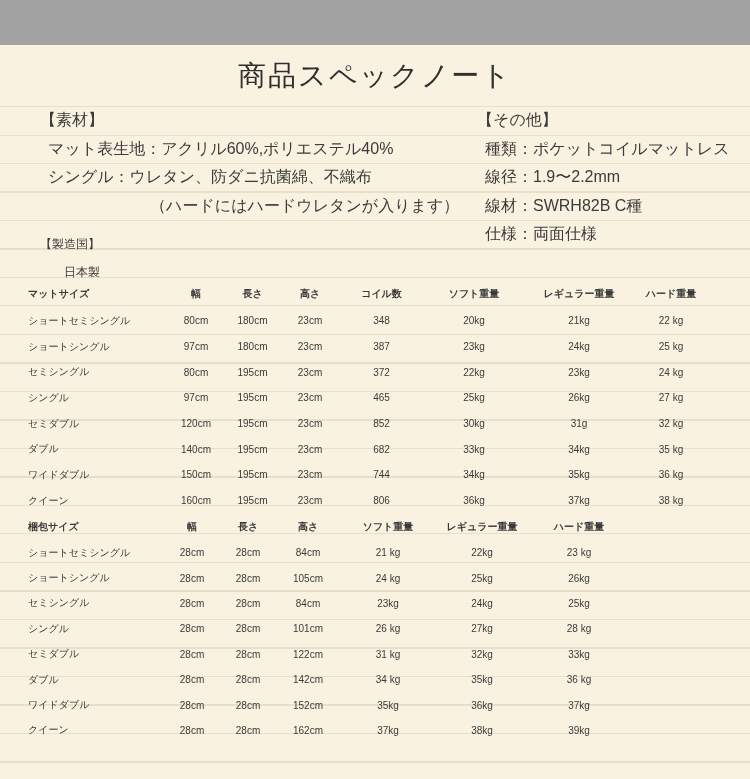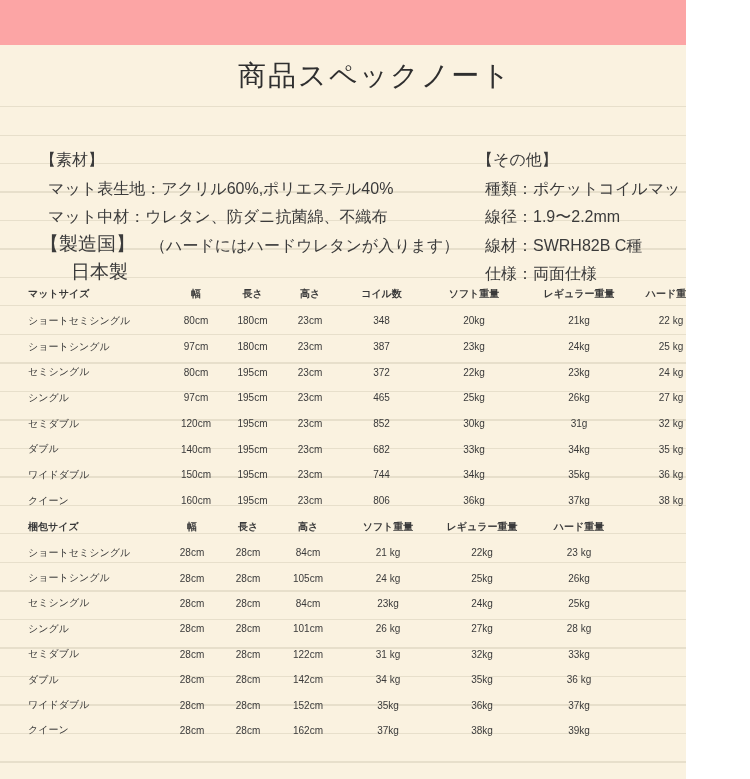--- a/index.html
+++ b/index.html
@@ -1,27 +1,27 @@
 <!DOCTYPE html>
 <html><head>
 <meta charset="utf-8">
 <style>
   html,body{margin:0;padding:0;}
   body{font-family:"Liberation Sans","DejaVu Sans",sans-serif;}
-  .page{position:relative;width:686px;height:779px;background:#fca5a5;overflow:hidden;}
+  .page{position:relative;width:750px;height:779px;background:#a3a3a3;overflow:hidden;}
   .note-paper{position:absolute;left:0;top:45px;width:750px;height:734px;background:#faf2e0;}
   .ruling{position:absolute;left:0;top:106px;width:750px;height:673px;
           background-image:repeating-linear-gradient(to bottom,#e7dfcb 0px,#e7dfcb 1px,transparent 1px,transparent 28.5px);
           pointer-events:none;}
   .title{position:absolute;left:0;top:45px;width:750px;height:61px;line-height:61px;
          text-align:center;font-size:28px;color:#2f2f2f;letter-spacing:2px;}
-  .col-block{position:absolute;font-size:16px;color:#3b3b3b;line-height:28.5px;white-space:nowrap;margin-top:40px;}
+  .col-block{position:absolute;font-size:16px;color:#3b3b3b;line-height:28.5px;white-space:nowrap;}
   .left-col{left:40px;top:106px;}
   .right-col{left:477px;top:106px;}
-  .country-block{position:absolute;left:40px;top:230px;font-size:19px;color:#3b3b3b;line-height:28px;white-space:nowrap;}
+  .country-block{position:absolute;left:40px;top:230px;font-size:12px;color:#3b3b3b;line-height:28px;white-space:nowrap;}
   .col-block .body-line{padding-left:8px;}
   .col-block .indent2{padding-left:110px;}
   .country-block .body-line{padding-left:24px;text-align:center;}
   table{border-collapse:collapse;table-layout:fixed;position:absolute;left:28px;
         font-size:10px;color:#3a3a3a;}
   th,td{padding:0;margin:0;white-space:nowrap;overflow:visible;text-align:center;font-weight:normal;vertical-align:middle;}
   th{font-weight:bold;}
   th:first-child,td:first-child{text-align:left;}
   #mat-table{top:280px;width:680px;}
   #mat-table thead tr{height:28px;}
@@ -40,21 +40,21 @@
 <div class="page">
 
   <div class="note-paper"></div>
   <div class="ruling"></div>
 
   <div class="title">商品スペックノート</div>
 
   <div class="col-block left-col">
     <div>【素材】</div>
     <div class="body-line">マット表生地：アクリル60%,ポリエステル40%</div>
-    <div class="body-line">マット中材：ウレタン、防ダニ抗菌綿、不織布</div>
+    <div class="body-line">シングル：ウレタン、防ダニ抗菌綿、不織布</div>
     <div class="body-line indent2">（ハードにはハードウレタンが入ります）</div>
   </div>
 
   <div class="col-block right-col">
     <div>【その他】</div>
     <div class="body-line">種類：ポケットコイルマットレス</div>
     <div class="body-line">線径：1.9〜2.2mm</div>
     <div class="body-line">線材：SWRH82B C種</div>
     <div class="body-line">仕様：両面仕様</div>
   </div>

